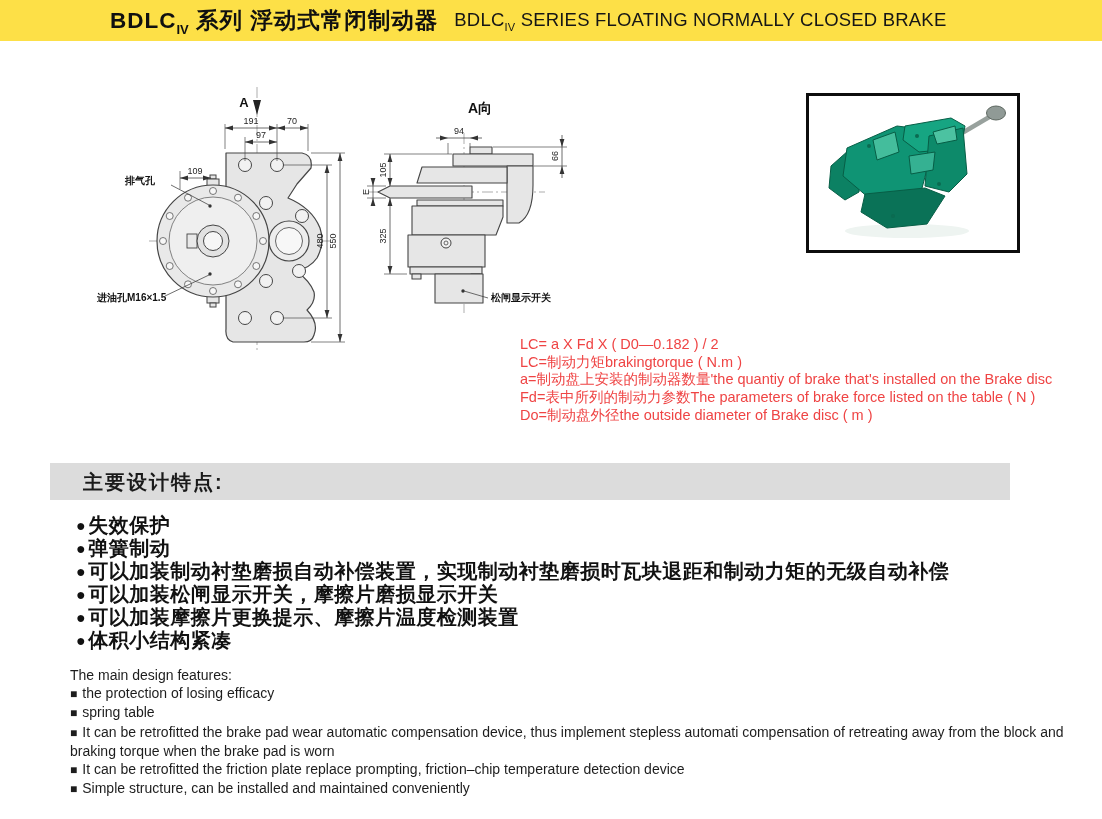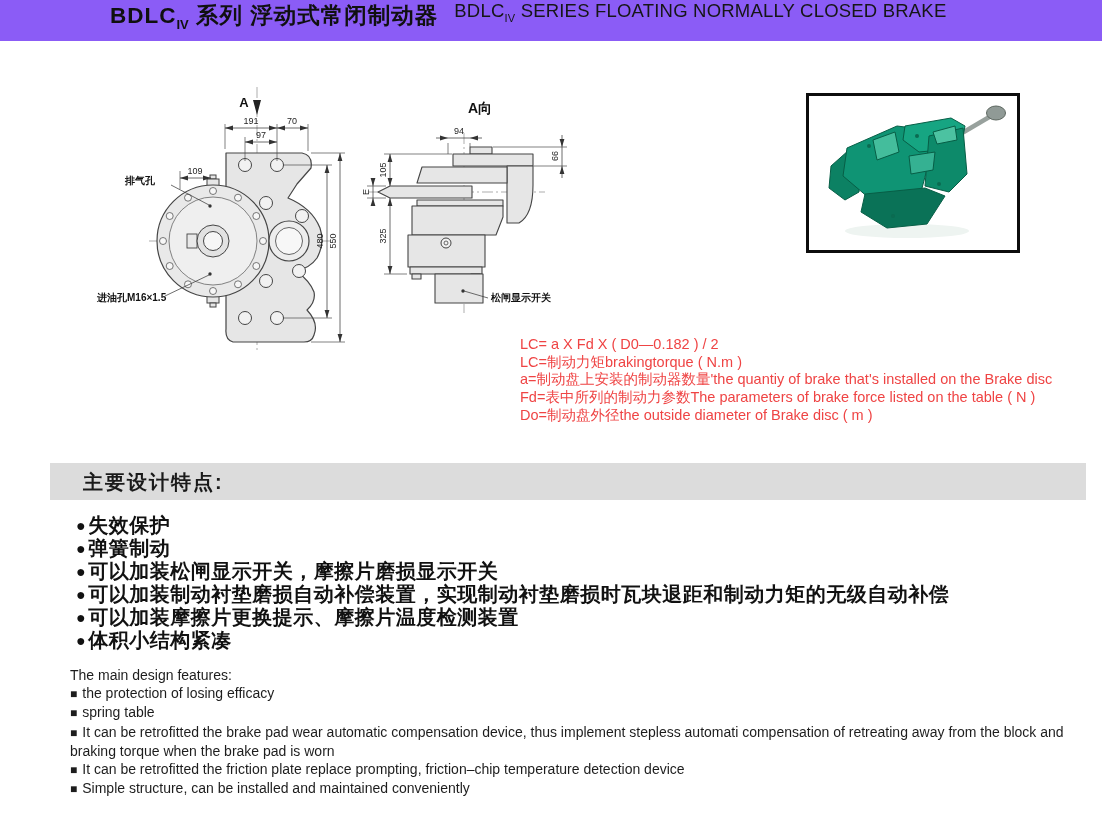--- a/index.html
+++ b/index.html
@@ -1,41 +1,41 @@
 <!DOCTYPE html>
 <html><head>
 <meta charset="utf-8">
 <style>
   html,body{margin:0;padding:0;}
   body{
     width:1102px;height:819px;position:relative;background:#ffffff;
     font-family:"Liberation Sans", sans-serif;overflow:hidden;color:#141414;
   }
   
-  .header-bar{position:absolute;left:0;top:0;width:1102px;height:41px;background:#8b5cf6;
-    display:flex;}
+  .header-bar{position:absolute;left:0;top:0;width:1102px;height:41px;background:#fde047;
+    display:flex;align-items:center;}
   .title-zh{font-weight:bold;font-size:22.5px;color:#101010;margin-left:110px;letter-spacing:1px;white-space:nowrap;}
   .title-zh sub{font-size:13px;letter-spacing:0;}
   .title-en{font-size:18.5px;color:#161616;margin-left:16px;letter-spacing:0.2px;white-space:nowrap;}
   .title-en sub{font-size:11px;}
   
   .front-view{position:absolute;left:85px;top:85px;width:295px;height:285px;}
   .side-view{position:absolute;left:360px;top:85px;width:250px;height:240px;}
   svg text{font-family:"Liberation Sans", sans-serif;}
   .dimtxt{font-size:9px;fill:#1f1f1f;}
   .lbltxt{font-size:10px;font-weight:bold;fill:#111;}
   .viewtitle{font-size:14px;font-weight:bold;fill:#111;}
   
   .photo{position:absolute;left:806px;top:93px;width:214px;height:160px;border:3px solid #0d0d0d;
     box-sizing:border-box;background:#ffffff;}
   .photo svg{display:block;width:100%;height:100%;}
   
   .formula{position:absolute;left:520px;top:336px;width:578px;font-size:14.5px;line-height:17.7px;color:#ef4444;}
   
-  .section-band{position:absolute;left:50px;top:463px;width:1036px;height:37px;background:#dcdcdc;}
+  .section-band{position:absolute;left:50px;top:463px;width:960px;height:37px;background:#dcdcdc;}
   .section-heading{position:absolute;left:33px;top:6px;font-size:20px;font-weight:bold;color:#1a1a1a;letter-spacing:2px;}
   
   .features-zh{position:absolute;left:76px;top:514px;width:1014px;font-size:20px;font-weight:bold;
     line-height:22px;color:#111;letter-spacing:0.5px;}
   .zbull{font-size:16px;margin-right:2px;vertical-align:1px;}
   
   .features-en{position:absolute;left:70px;top:666px;width:1026px;font-size:14px;line-height:18.2px;color:#1d1d1d;}
   .ebull{font-size:12px;margin-right:5px;}
 </style>
 </head>
@@ -262,22 +262,22 @@
   <div>Do=制动盘外径the outside diameter of Brake disc  ( m )</div>
 </div>
 
 <div class="section-band">
   <div class="section-heading">主要设计特点:</div>
 </div>
 
 <div class="features-zh">
   <div><span class="zbull">●</span><span>失效保护</span></div>
   <div><span class="zbull">●</span><span>弹簧制动</span></div>
+  <div><span class="zbull">●</span><span>可以加装制动衬垫磨损自动补偿装置，实现制动衬垫磨损时瓦块退距和制动力矩的无级自动补偿</span></div>
   <div><span class="zbull">●</span><span>可以加装松闸显示开关，摩擦片磨损显示开关</span></div>
-  <div><span class="zbull">●</span><span>可以加装制动衬垫磨损自动补偿装置，实现制动衬垫磨损时瓦块退距和制动力矩的无级自动补偿</span></div>
   <div><span class="zbull">●</span><span>可以加装摩擦片更换提示、摩擦片温度检测装置</span></div>
   <div><span class="zbull">●</span><span>体积小结构紧凑</span></div>
 </div>
 
 <div class="features-en">
   <div>The main design features:</div>
   <div><span class="ebull">■</span><span>the protection of losing efficacy</span></div>
   <div><span class="ebull">■</span><span>spring table</span></div>
   <div><span class="ebull">■</span><span>It can be retrofitted the brake pad wear automatic compensation device, thus implement stepless automati compensation of retreating away from the block and braking torque when the brake pad is worn</span></div>
   <div><span class="ebull">■</span><span>It can be retrofitted the friction plate replace prompting, friction–chip temperature detection device</span></div>

